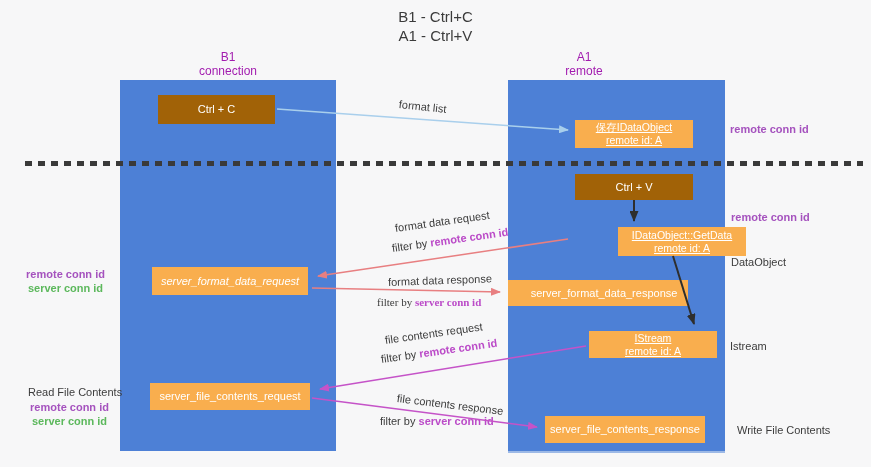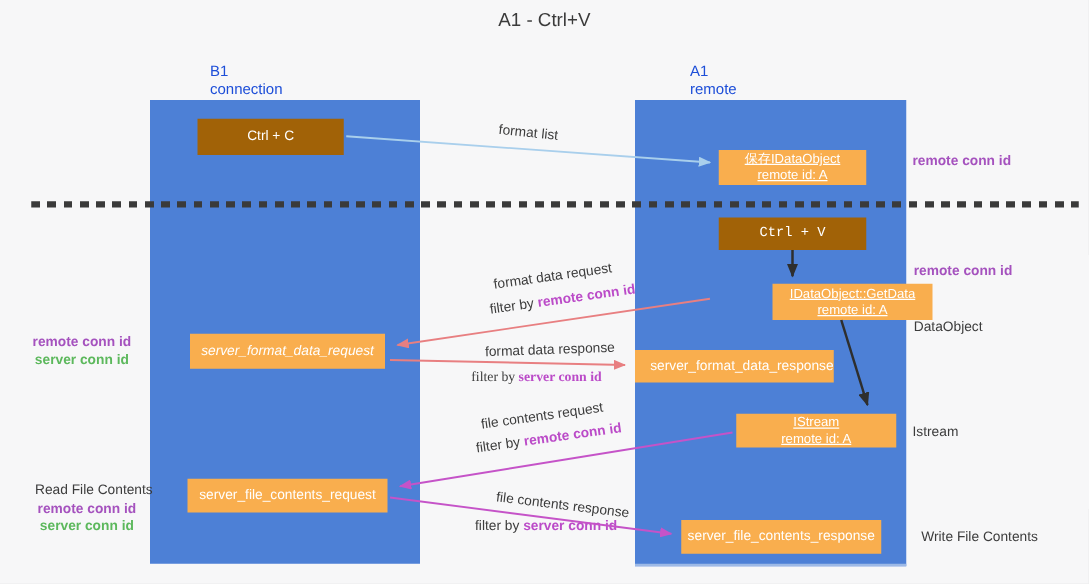--- a/index.html
+++ b/index.html
@@ -6,21 +6,21 @@
   html,body { background:#e9e9e9; }
   #canvas {
     position:relative; width:871px; height:467px;
     background:#f7f7f8; overflow:hidden;
     font-family:"Liberation Sans","DejaVu Sans",sans-serif;
     color:#3c3c3c;
   }
   .abs { position:absolute; }
   #title { left:0; top:7px; width:871px; text-align:center;
            font-size:15px; line-height:19px; color:#3b3b3b; }
-  .lane-header { font-size:12px; line-height:14px; color:#1d4ed8; }
+  .lane-header { text-align:center; font-size:12px; line-height:14px; color:#a21caf; }
   .lane { background:#4d80d6; }
   .dashes { height:5px;
     background:repeating-linear-gradient(90deg,#3a3a3a 0 7px,transparent 7px 13px); }
   .box { display:flex; flex-direction:column; align-items:center; justify-content:center;
          color:#fff; text-align:center; font-size:11px; line-height:13px; }
   .box.orange { background:#f9ae4e; }
   .box.green  { background:#a16207; }
   .box .l2 { font-size:10.5px;text-decoration:underline; }
   .note { font-size:11px; white-space:nowrap; }
   .note.purple { color:#a552be; font-weight:bold; }
@@ -29,60 +29,61 @@
   .alabel { font-size:11px; color:#3c3c3c; white-space:nowrap; transform-origin:left center; }
   .alabel .hl-m { color:#bb4bc8; font-weight:bold; }
   svg.arrows { left:0; top:0; pointer-events:none; }
 </style>
 </head>
 <body>
 
 <div id="canvas">
 
   <div class="abs" id="title">
+    <div>B1 - Ctrl+C</div>
     <div>A1 - Ctrl+V</div>
   </div>
 
   <div class="abs lane-header" style="left:168px; top:50px; width:120px;">
     <div>B1</div>
     <div>connection</div>
   </div>
-  <div class="abs lane-header" style="left:552px; top:50px; width:120px;">
+  <div class="abs lane-header" style="left:524px; top:50px; width:120px;">
     <div>A1</div>
     <div>remote</div>
   </div>
 
   <div class="abs lane" style="left:120px; top:80px; width:216px; height:371px;"></div>
   <div class="abs lane" style="left:508px; top:80px; width:217px; height:373px; border-bottom:2px solid #9db9e6;"></div>
 
   <div class="abs dashes" style="left:25px; top:161px; width:838px;"></div>
 
   <div class="abs box green" style="left:158px; top:95px; width:117px; height:29px;">
     <span>Ctrl + C</span>
   </div>
 
   <div class="abs box orange" style="left:575px; top:120px; width:118px; height:28px;">
     <span class="l2">保存IDataObject</span>
     <span class="l2">remote id: A</span>
   </div>
 
-  <div class="abs box green" style="left:575px; top:174px; width:118px; height:26px;font-family:Liberation Mono, monospace;">
+  <div class="abs box green" style="left:575px; top:174px; width:118px; height:26px;">
     <span>Ctrl + V</span>
   </div>
 
   <div class="abs box orange" style="left:570px; top:227px; width:128px; height:29px;margin-left:48px;">
     <span class="l2">IDataObject::GetData</span>
     <span class="l2">remote id: A</span>
   </div>
 
   <div class="abs box orange" style="left:152px; top:267px; width:156px; height:28px;font-style:italic;">
     <span>server_format_data_request</span>
   </div>
 
-  <div class="abs box orange" style="left:508px; top:280px; width:159px; height:26px;padding-left:12px;">
+  <div class="abs box orange" style="left:508px; top:280px; width:180px; height:26px;padding-left:12px;">
     <span>server_format_data_response</span>
   </div>
 
   <div class="abs box orange" style="left:589px; top:331px; width:128px; height:27px;">
     <span class="l2">IStream</span>
     <span class="l2">remote id: A</span>
   </div>
 
   <div class="abs box orange" style="left:545px; top:416px; width:160px; height:27px;">
     <span>server_file_contents_response</span>

